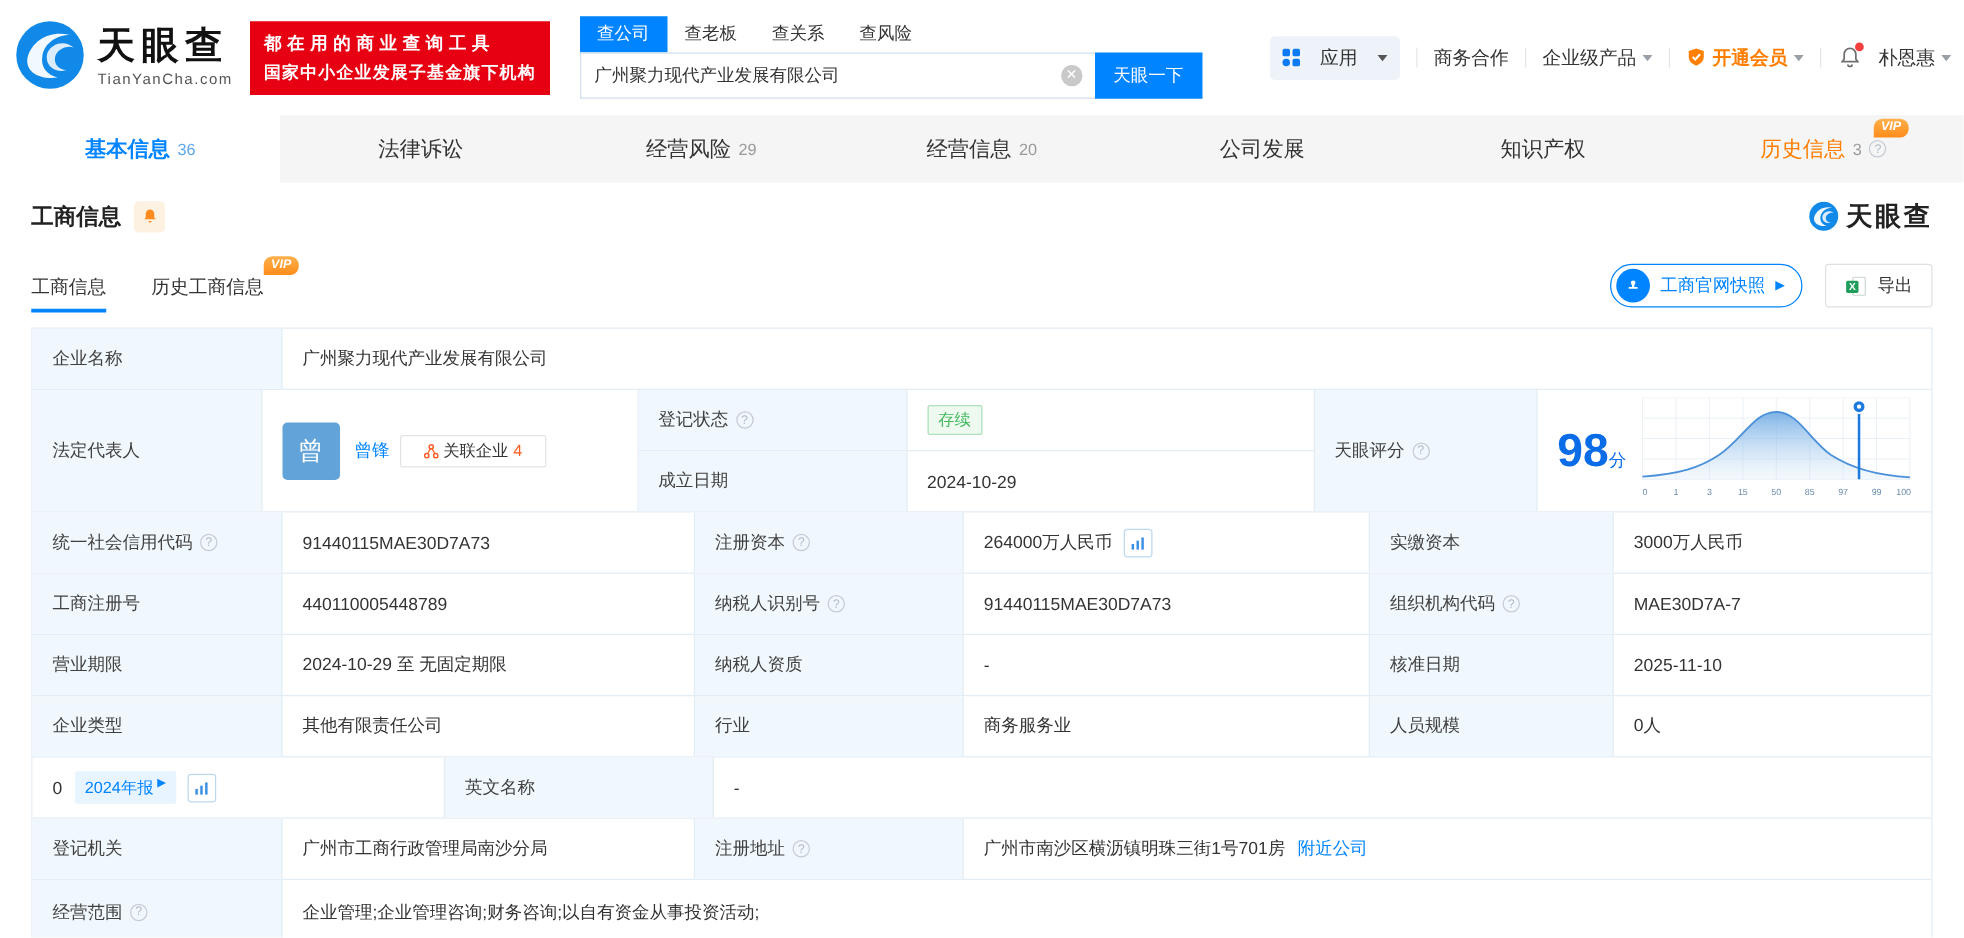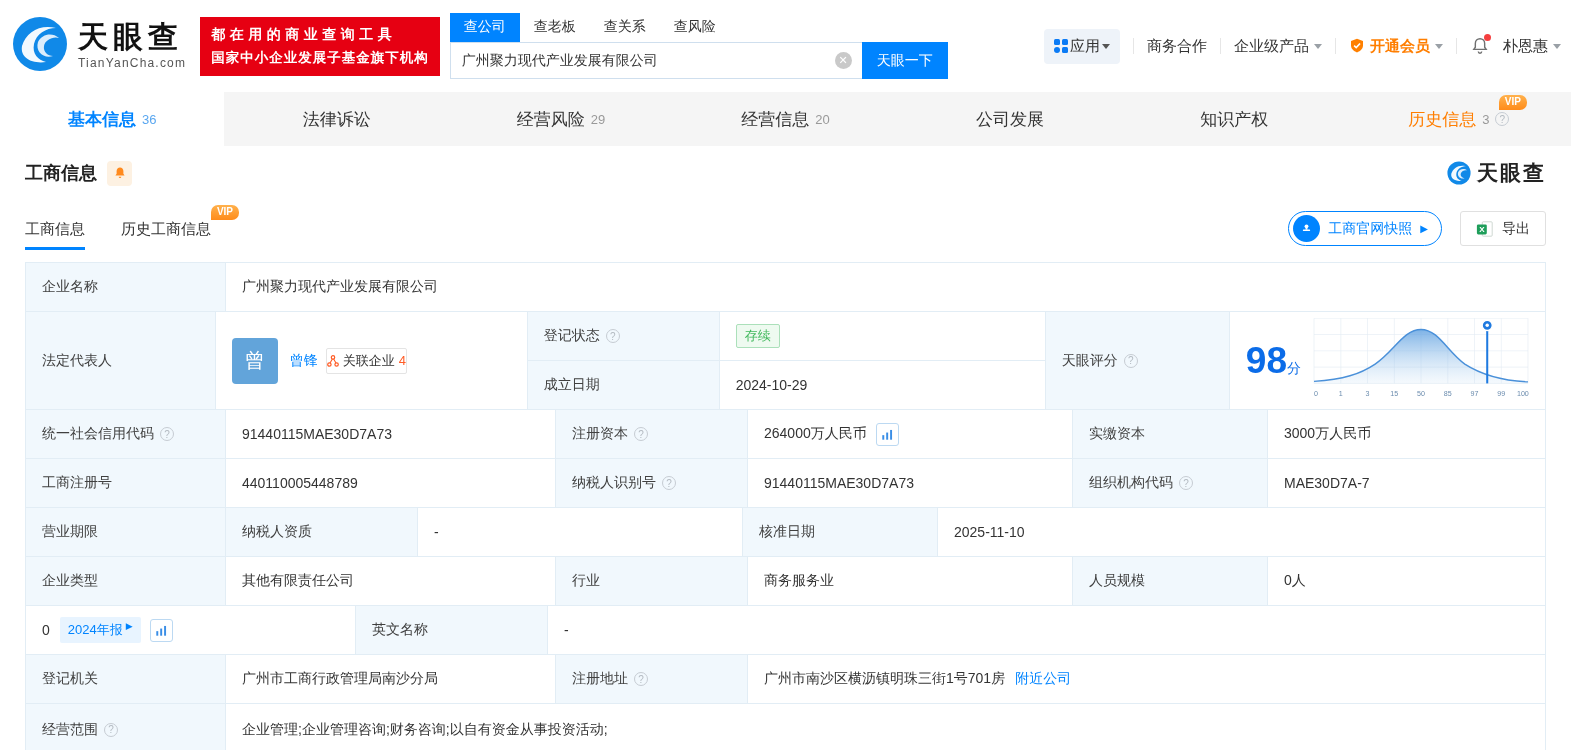--- a/index.html
+++ b/index.html
@@ -6,54 +6,54 @@
     font-family:"Liberation Sans","DejaVu Sans",sans-serif;color:#333;}
   *{box-sizing:border-box;}
   
   .hdr{display:flex;align-items:center;height:92px;padding:0 10px 0 12px;background:#fff;}
   .logo-wrap{display:flex;align-items:center;gap:10px;flex:none;}
   .logo-txt .cn{font-size:30px;font-weight:bold;color:#111;letter-spacing:5px;line-height:1;}
   .logo-txt .en{font-size:12px;color:#555;letter-spacing:1.2px;margin-top:4px;}
   .banner{flex:none;margin-left:14px;background:#e60012;color:#fff;padding:9px 11px;}
   .banner .b1{font-size:14px;font-weight:bold;letter-spacing:4.5px;white-space:nowrap;}
   .banner .b2{font-size:13.5px;font-weight:bold;letter-spacing:1px;margin-top:5px;white-space:nowrap;}
-  .search{flex:none;margin-left:10px;width:498px;}
+  .search{flex:none;margin-left:24px;width:498px;}
   .stabs{display:flex;}
   .stab{font-size:14px;padding:5px 14px 6px;color:#333;cursor:pointer;white-space:nowrap;}
   .stab.active{background:#0084ff;color:#fff;}
   .sbox{display:flex;}
   .sinput{position:relative;width:412px;}
   .sinput input{width:100%;height:37px;border:1px solid #cfdfee;border-right:none;padding:0 36px 0 11px;
     font-size:14px;color:#333;outline:none;font-family:inherit;}
   .clear{position:absolute;right:10px;top:10px;width:17px;height:17px;border-radius:50%;background:#c9c9c9;
     color:#fff;text-align:center;line-height:16px;font-size:11px;cursor:pointer;}
   .sbtn{width:86px;height:37px;background:#0084ff;color:#fff;font-size:14px;border:none;cursor:pointer;
     font-family:inherit;white-space:nowrap;}
   .hnav{margin-left:auto;display:flex;align-items:center;gap:13px;font-size:15px;flex:none;}
-  .apps{background:#eef3f9;border-radius:4px;padding:8px 10px;display:flex;align-items:center;gap:2px;cursor:pointer;text-align:center;}
+  .apps{background:#eef3f9;border-radius:4px;padding:8px 10px;display:flex;align-items:center;gap:16px;cursor:pointer;text-align:center;}
   .grid-icon{width:14px;height:14px;display:grid;grid-template-columns:6px 6px;grid-template-rows:6px 6px;gap:2px;}
   .grid-icon i{background:#0b7bf5;border-radius:1.5px;}
   .grid-icon i.rd{border-radius:50%;}
   .car{width:0;height:0;border-left:4px solid transparent;border-right:4px solid transparent;
     border-top:5px solid #9aa0a6;display:inline-block;}
   .sep{width:1px;height:16px;background:#e6e6e6;}
   .hitem{display:flex;align-items:center;gap:5px;cursor:pointer;white-space:nowrap;}
   .vipbtn{color:#ff7e00;font-weight:bold;}
   .bell-wrap{position:relative;width:20px;height:20px;cursor:pointer;}
   .reddot{position:absolute;top:-2px;right:-1px;width:7px;height:7px;background:#f53f3f;border-radius:50%;}
   
   .mtabs{display:flex;height:54px;background:#f5f5f5;}
   .mtab{flex:1;display:flex;align-items:center;justify-content:center;font-size:17px;color:#333;gap:6px;
     position:relative;cursor:pointer;}
   .mtab .cnt{font-size:13px;color:#999;}
   .mtab.active{background:#fff;color:#0084ff;font-weight:bold;}
   .mtab.active .cnt{color:#5aa7f0;font-weight:normal;}
   .mtab.orange{color:#ff7e00;}
   .vip-badge{background:linear-gradient(180deg,#ffb14d,#ff8c1a);color:#fff;font-size:10px;font-weight:bold;
-    padding:1px 6px 2px;border-radius:7px 7px 7px 0;line-height:1.2;}
+    font-style:italic;padding:1px 6px 2px;border-radius:7px 7px 7px 0;line-height:1.2;}
   .mtab .vip-badge{position:absolute;top:3px;right:44px;}
   
   .content{padding:0 25px;}
   .sec-head{display:flex;align-items:center;margin-top:13px;}
   .sec-title{font-size:18px;font-weight:bold;color:#222;}
   .bellbox{width:25px;height:25px;background:#fdf1e2;border-radius:4px;margin-left:10px;display:flex;
     align-items:center;justify-content:center;cursor:pointer;}
   .watermark{margin-left:auto;display:flex;align-items:center;gap:6px;}
   .watermark .wm-txt{font-size:21px;font-weight:bold;color:#222;letter-spacing:2px;}
   .subrow{display:flex;align-items:flex-end;margin-top:24px;margin-bottom:12px;}
@@ -65,37 +65,37 @@
   .stamp-circle{width:27px;height:27px;border-radius:50%;background:#0084ff;display:flex;align-items:center;justify-content:center;}
   .play{font-size:10px;color:#0084ff;}
   .export{display:flex;align-items:center;gap:8px;border:1px solid #e0e0e0;border-radius:3px;height:35px;
     padding:0 15px;font-size:14px;color:#333;margin-left:18px;margin-bottom:4px;cursor:pointer;white-space:nowrap;}
   
   .tbl{border:1px solid #e2edf5;border-bottom:none;margin-top:2px;}
   .trow{display:flex;border-bottom:1px solid #e2edf5;min-height:49px;}
   .cell{display:flex;align-items:center;padding:0 16px;border-right:1px solid #e2edf5;font-size:14px;white-space:nowrap;}
   .cell.last{border-right:none;}
   .lab{background:#f1f8fd;color:#404040;gap:6px;}
-  .w-l1{width:200px;}.w-v1{width:330px;}.w-l2{width:192px;align-items:center;}.w-v2{width:325px;}.w-l3{width:195px;}
+  .w-l1{width:200px;}.w-v1{width:330px;}.w-l2{width:215px;align-items:center;}.w-v2{width:325px;}.w-l3{width:195px;}
   .fill{flex:1;}
   .h2{height:98px;}
   .mid-stack{width:540px;display:flex;flex-direction:column;}
   .mid-sub{display:flex;flex:1;}
   .mid-sub.first{border-bottom:1px solid #e2edf5;}
   .mid-sub .cell{height:100%;}
   .help{width:14px;height:14px;border:1px solid #c6ccd3;border-radius:50%;color:#b3bac1;font-size:10px;
     display:inline-flex;align-items:center;justify-content:center;flex:none;}
   .help::before{content:"?";}
   .badge-green{color:#43b95e;background:#eefaf0;border:1px solid #abe0ba;border-radius:2px;padding:2px 8px;font-size:13px;}
   .avatar{width:46px;height:46px;background:#62a4da;border-radius:4px;color:#fff;font-size:20px;
     display:flex;align-items:center;justify-content:center;flex:none;cursor:pointer;}
   .link{color:#0084ff;cursor:pointer;}
   .rep-name{margin-left:12px;font-size:14px;}
   .rel-badge{display:inline-flex;align-items:center;gap:4px;border:1px solid #e4e4e4;border-radius:2px;
-    padding:3px 0;font-size:13px;color:#333;margin-left:8px;cursor:pointer;}
+    padding:3px 18px;font-size:13px;color:#333;margin-left:8px;cursor:pointer;}
   .rel-badge .rcnt{color:#ff5c26;}
   .chart-ic{width:23px;height:23px;border:1px solid #bcd9f2;border-radius:3px;display:flex;align-items:center;
     justify-content:center;margin-left:9px;background:#fff;cursor:pointer;}
   .annual{background:#e8f4ff;color:#0084ff;font-size:13px;padding:4px 8px;border-radius:2px;margin-left:10px;
     display:inline-flex;align-items:flex-start;gap:3px;cursor:pointer;}
   .annual .play{font-size:9px;}
   .score-cell{gap:12px;}
   .score-val{font-size:37px;font-weight:bold;color:#0b6ce8;line-height:1;}
   .score-unit{font-size:14px;color:#0b6ce8;}
   .addr-link{margin-left:10px;}
@@ -366,20 +366,21 @@
       <div class="cell w-v2">91440115MAE30D7A73</div>
       <div class="cell lab w-l3">
         <span>组织机构代码</span>
           <span class="help"></span>
       </div>
       <div class="cell fill last">MAE30D7A-7</div>
     </div>
 
     <div class="trow">
       <div class="cell lab w-l1">营业期限</div>
+      <div class="cell w-v1">2024-10-29 至 无固定期限</div>
       <div class="cell lab w-l2">纳税人资质</div>
       <div class="cell w-v2">-</div>
       <div class="cell lab w-l3">核准日期</div>
       <div class="cell fill last">2025-11-10</div>
     </div>
 
     <div class="trow">
       <div class="cell lab w-l1">企业类型</div>
       <div class="cell w-v1">其他有限责任公司</div>
       <div class="cell lab w-l2">行业</div>

